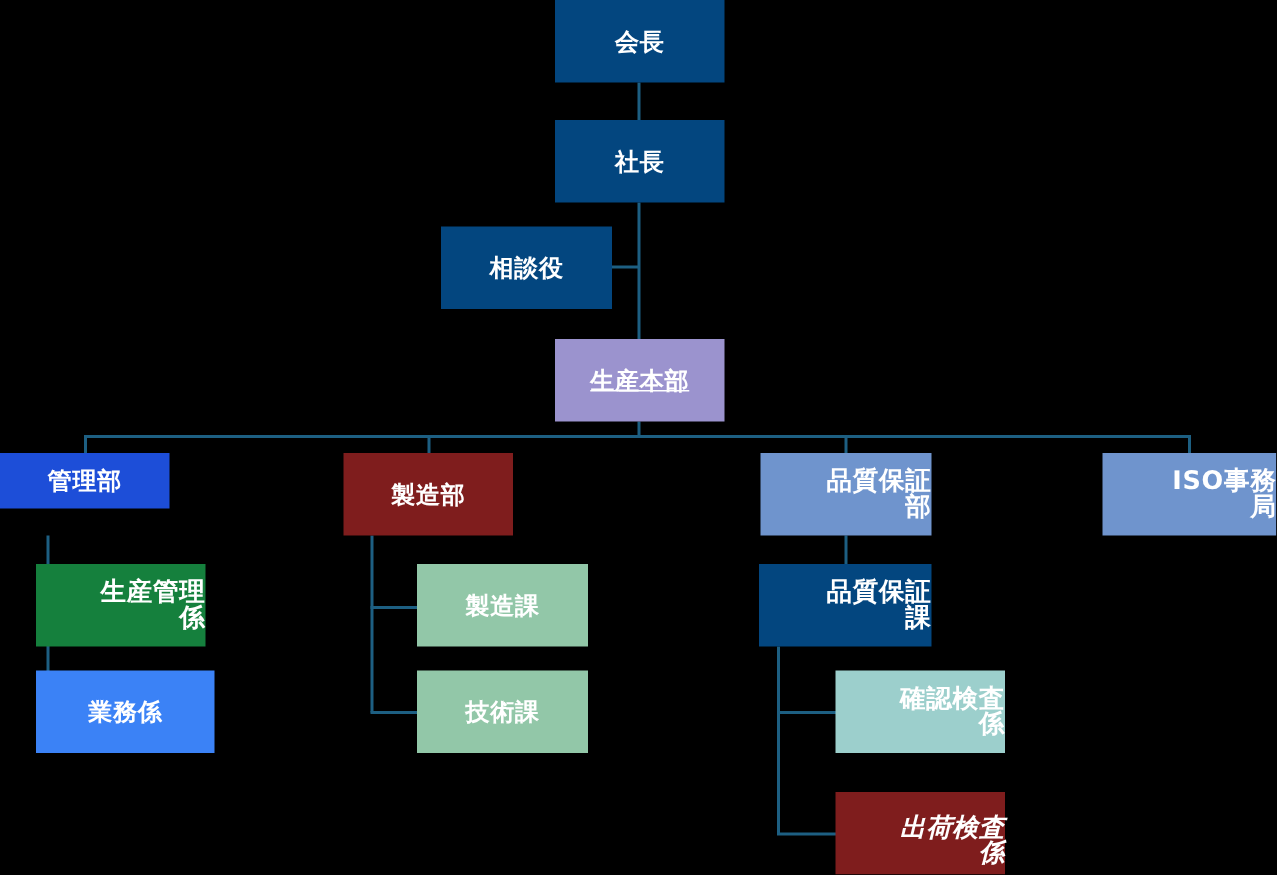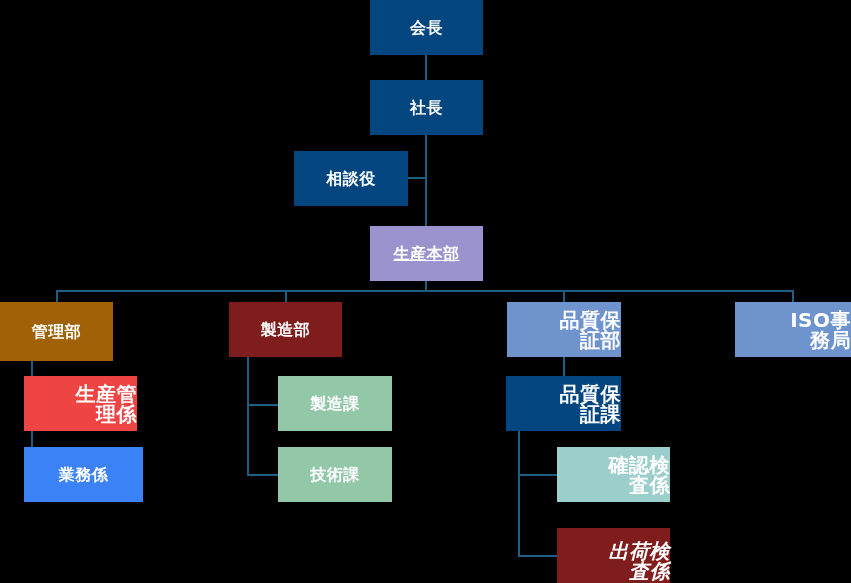--- a/index.html
+++ b/index.html
@@ -23,21 +23,21 @@
     justify-content: center;
     color: #ffffff;
     font-weight: bold;
     font-size: 16px;
     letter-spacing: 0.5px;
     line-height: 1;
     text-align: right;
     z-index: 3;
     user-select: none;
   }
-  .node.small { font-size: 20px; padding-left: 36px; }
+  .node.small { font-size: 17px; padding-left: 36px; }
   .conn {
     position: absolute;
     background: #1d5f82;
     z-index: 1;
   }
   .conn.v { width: 2px; }
   .conn.h { height: 2px; }
 </style>
 </head>
 <body>
@@ -71,25 +71,25 @@
 
   <div class="conn v" style="left:518px; top:431px; height:125px;"></div>
   <div class="conn h" style="left:518px; top:474px; width:40px;"></div>
   <div class="conn h" style="left:518px; top:555px; width:40px;"></div>
 
   <div id="node-layer">
       <div class="node" style="left: 370px; top: 0px; width: 113px; height: 55px; background: rgb(3, 70, 127);">会長</div>
       <div class="node" style="left: 370px; top: 80px; width: 113px; height: 55px; background: rgb(3, 70, 127);">社長</div>
       <div class="node" style="left: 254px; top: 151px; width: 114px; height: 55px; background: rgb(3, 70, 127); margin-left: 40px;">相談役</div>
       <div class="node" style="left: 370px; top: 226px; width: 113px; height: 55px; background: rgb(155, 147, 206); text-decoration: underline;">生産本部</div>
-      <div class="node" style="left: 0px; top: 302px; width: 113px; height: 59px; background: #a16207;">管理部</div>
+      <div class="node" style="left: 0px; top: 302px; width: 113px; height: 37px; background: #1d4ed8;">管理部</div>
       <div class="node" style="left: 229px; top: 302px; width: 113px; height: 55px; background: #7f1d1d;">製造部</div>
       <div class="node small" style="left: 507px; top: 302px; width: 114px; height: 55px; background: rgb(111, 148, 205);">品質保証部</div>
       <div class="node small" style="left: 735px; top: 302px; width: 116px; height: 55px; background: rgb(111, 148, 205);">ISO事務局</div>
-      <div class="node small" style="left: 24px; top: 376px; width: 113px; height: 55px; background: #ef4444;">生産管理係</div>
+      <div class="node small" style="left: 24px; top: 376px; width: 113px; height: 55px; background: #15803d;">生産管理係</div>
       <div class="node" style="left: 24px; top: 447px; width: 119px; height: 55px; background: #3b82f6;">業務係</div>
       <div class="node" style="left: 278px; top: 376px; width: 114px; height: 55px; background: rgb(146, 199, 168);">製造課</div>
       <div class="node" style="left: 278px; top: 447px; width: 114px; height: 55px; background: rgb(146, 199, 168);">技術課</div>
       <div class="node small" style="left: 506px; top: 376px; width: 115px; height: 55px; background: rgb(3, 70, 127);">品質保証課</div>
       <div class="node small" style="left: 557px; top: 447px; width: 113px; height: 55px; background: rgb(156, 207, 204);">確認検査係</div>
       <div class="node small" style="left: 557px; top: 528px; width: 113px; height: 66px; background: #7f1d1d; font-style: italic;">出荷検査係</div>
     </div>
 
 </div>
 

